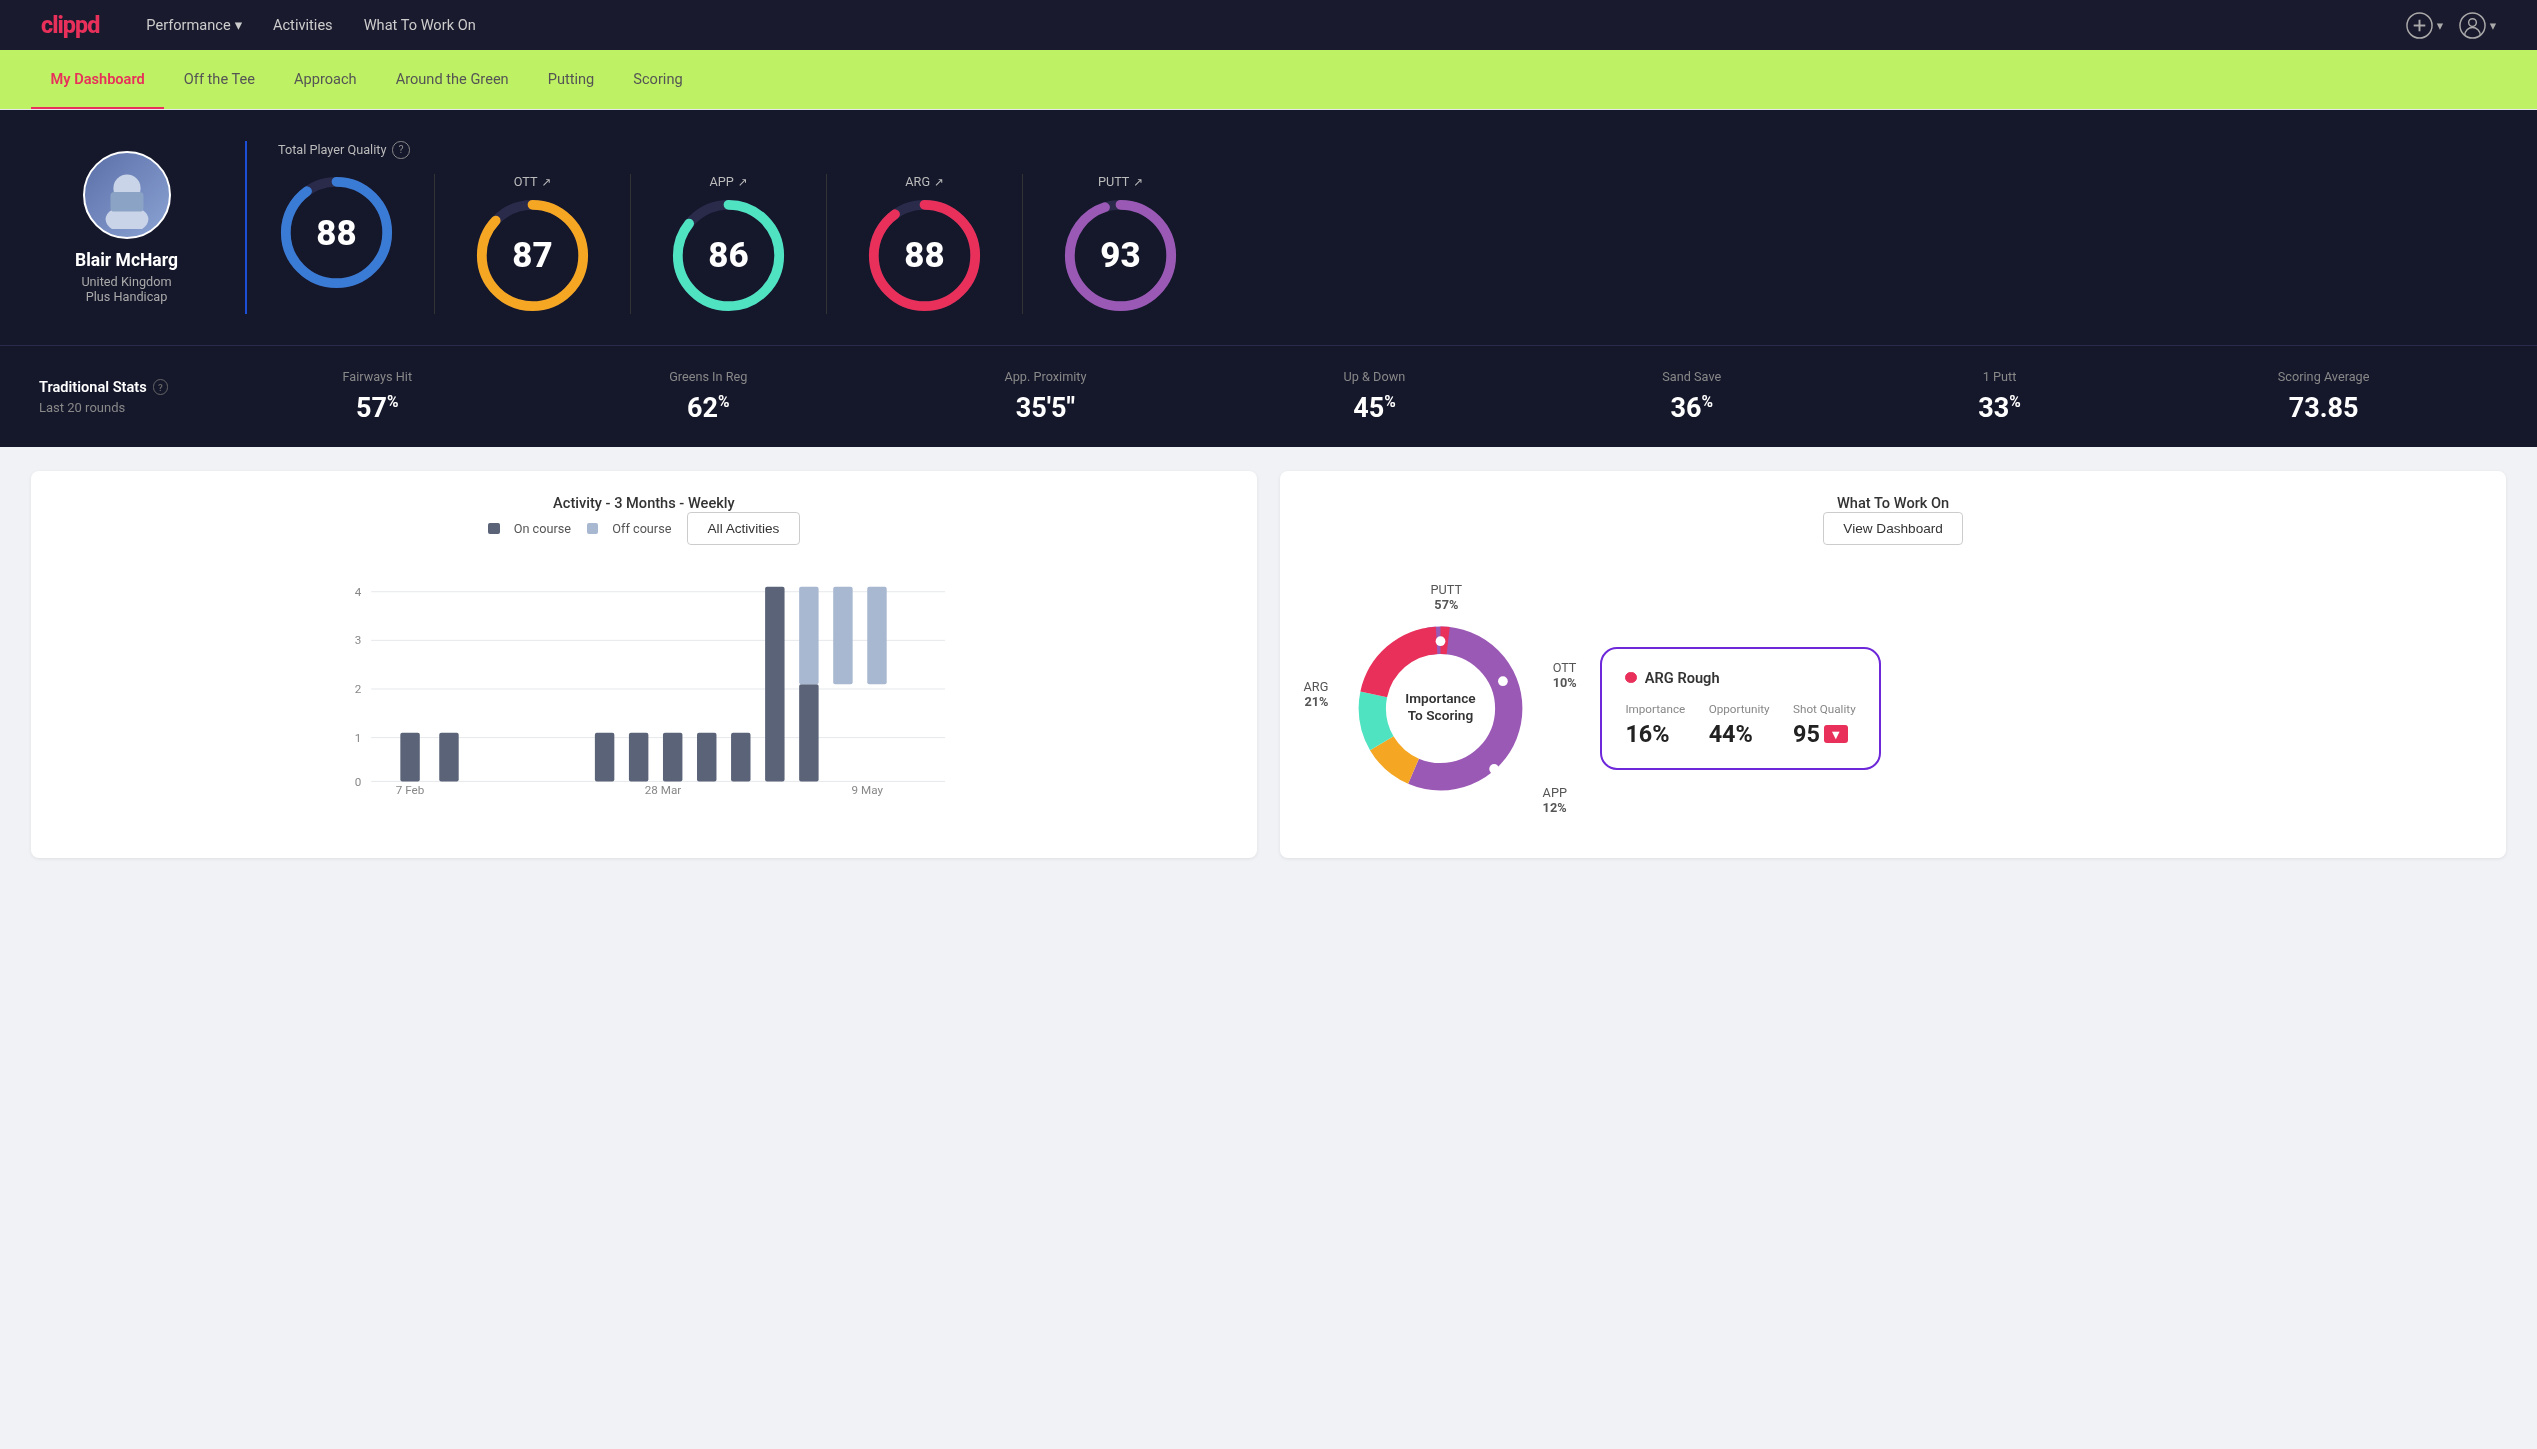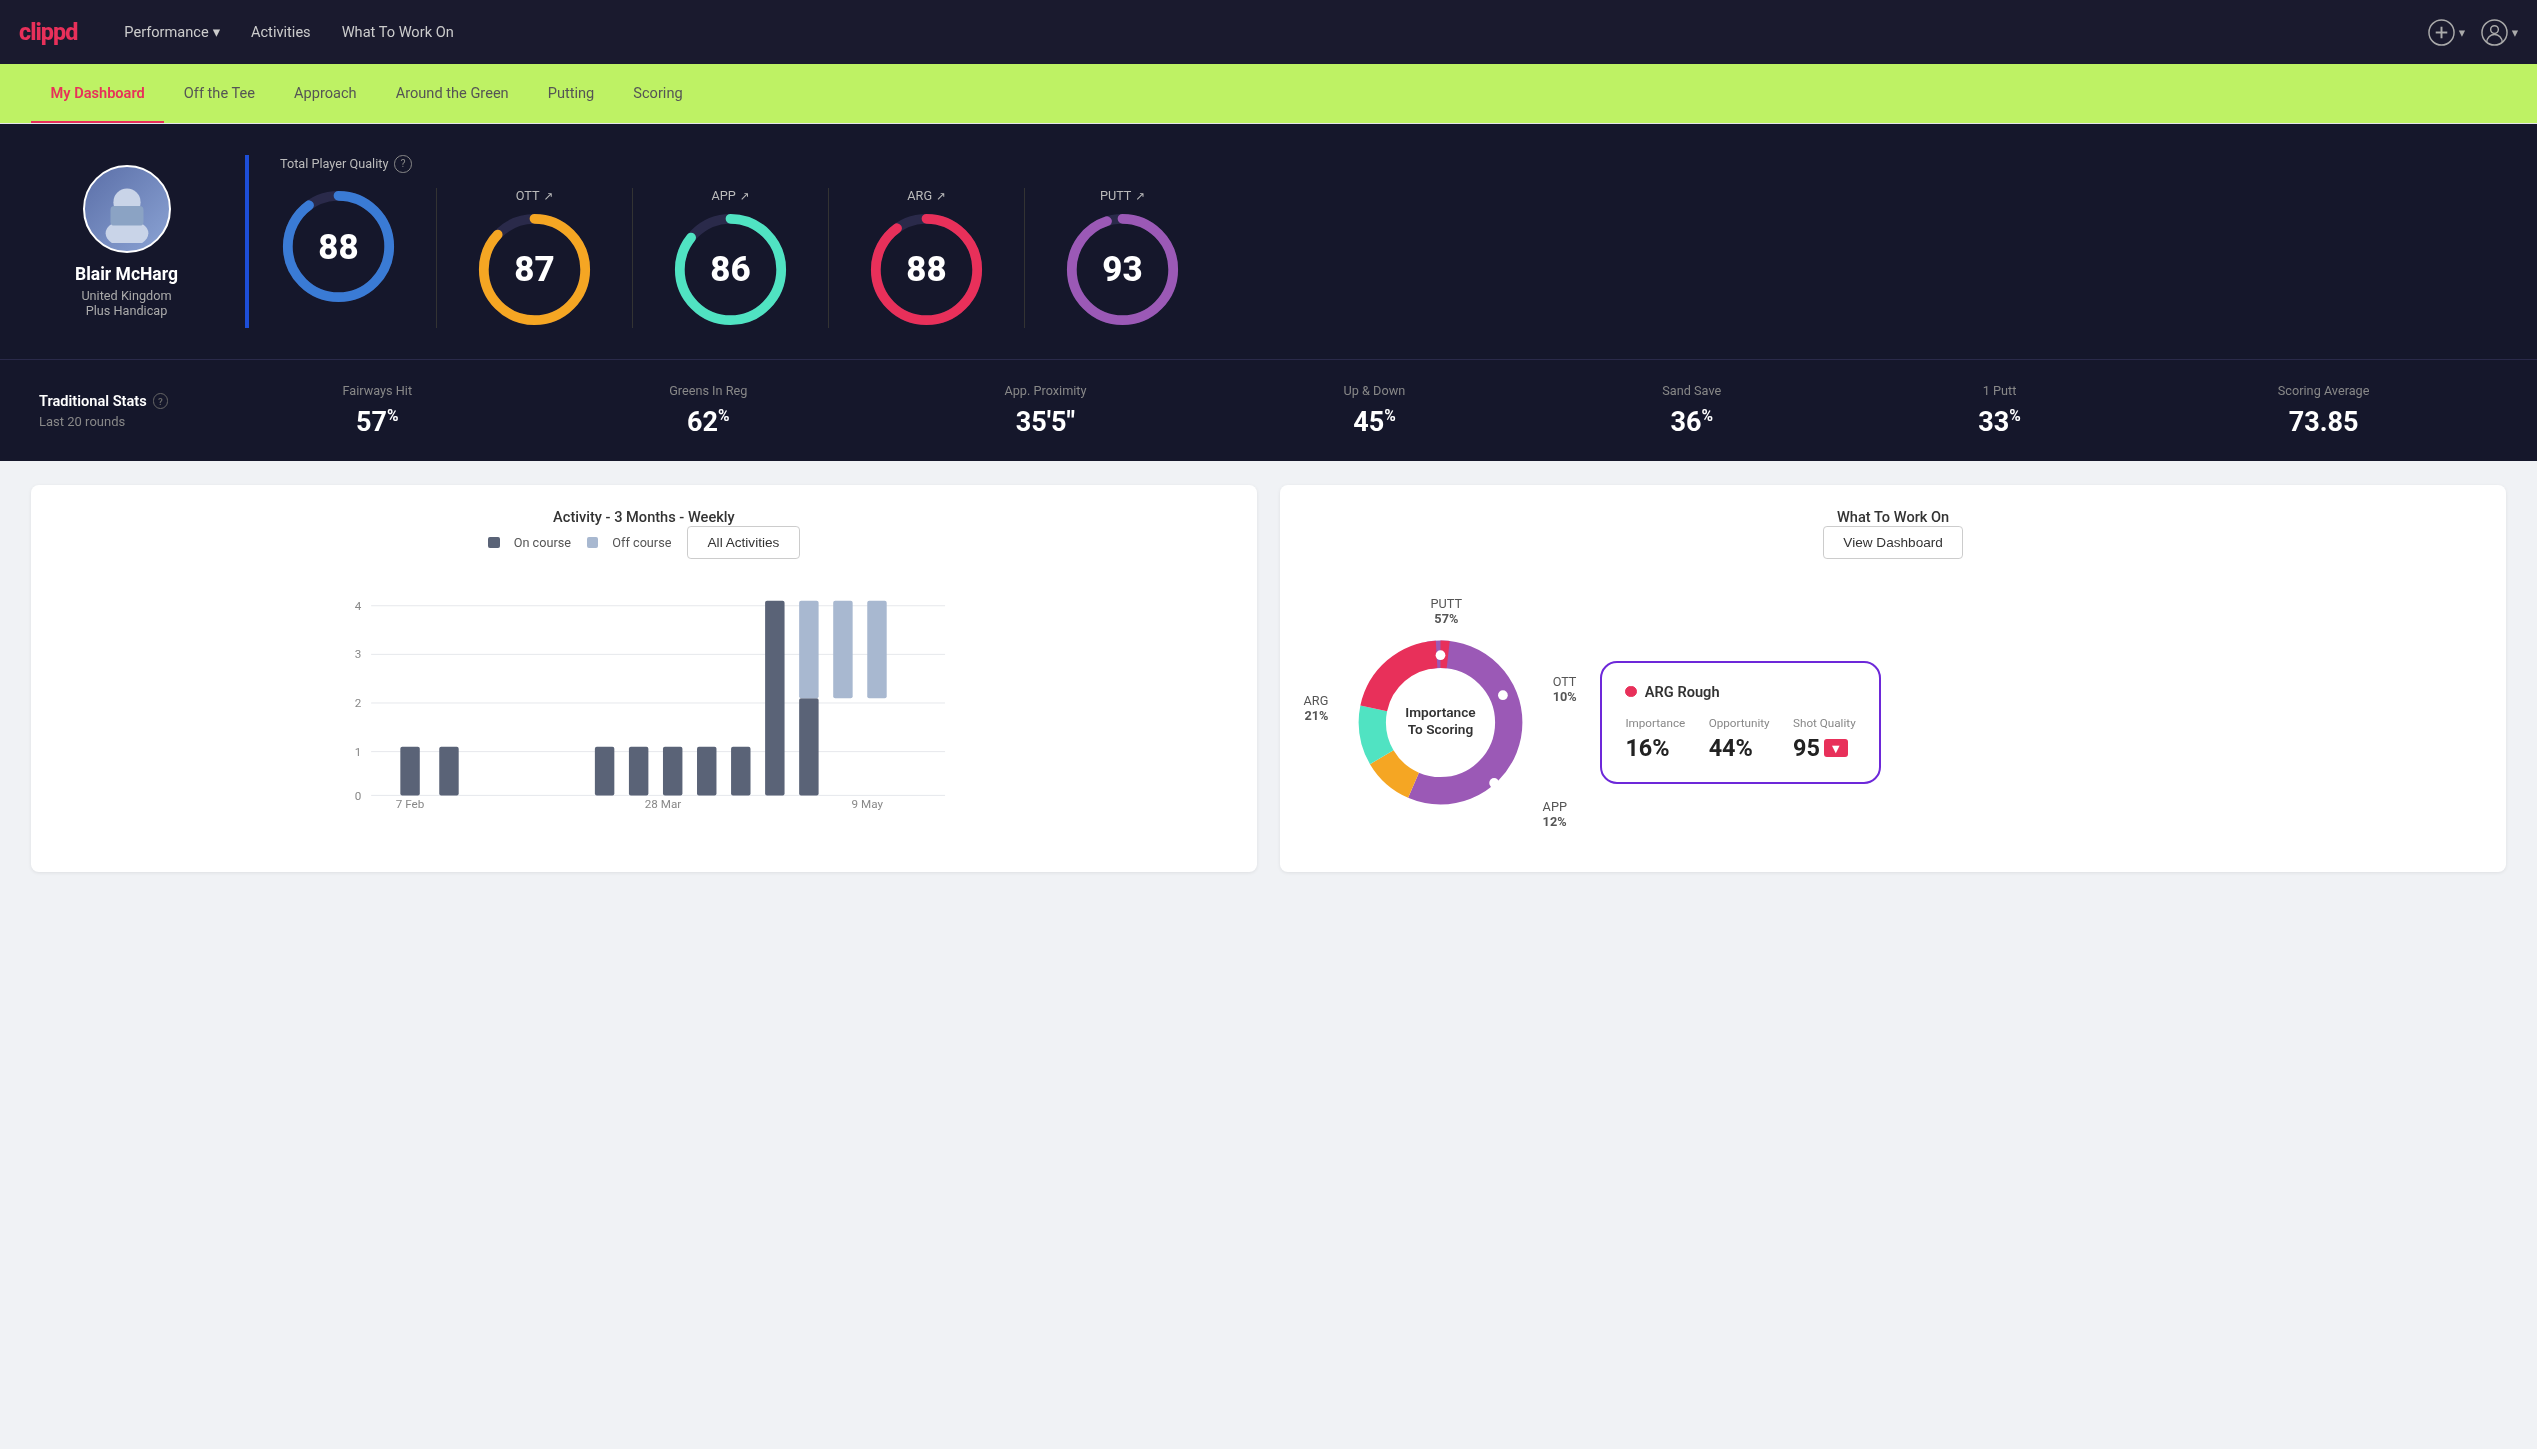--- a/index.html
+++ b/index.html
@@ -3,22 +3,22 @@
   <meta charset="utf-8">
   <style>
     * { box-sizing: border-box; margin: 0; padding: 0; }
     body { font-family: -apple-system, BlinkMacSystemFont, 'Segoe UI', Roboto, sans-serif; background: #f0f2f5; }
 
     
     .top-nav {
       background: #1a1a2e;
       display: flex;
       align-items: center;
-      padding: 0 19px;
-      height: 64px;
+      padding: 0 41px;
+      height: 50px;
     }
     .logo {
       color: #e8305a;
       font-size: 23.4px;
       font-weight: 800;
       margin-right: 47px;
       letter-spacing: -1px;
     }
     .nav-links { display: flex; gap: 31px; flex: 1; }
     .nav-link {
@@ -104,21 +104,21 @@
       color: #aaa;
       font-size: 12.7px;
       margin-top: 3.9px;
     }
     .player-handicap {
       color: #aaa;
       font-size: 12.7px;
     }
     .scores-section {
       flex: 1;
-      border-left: 4px solid #1d4ed8;
+      border-left: 2px solid #1d4ed8;
       padding-left: 31px;
     }
     .tpq-label {
       color: #bbb;
       font-size: 12.7px;
       margin-bottom: 15.6px;
       display: flex;
       align-items: center;
       gap: 5.8px;
     }

